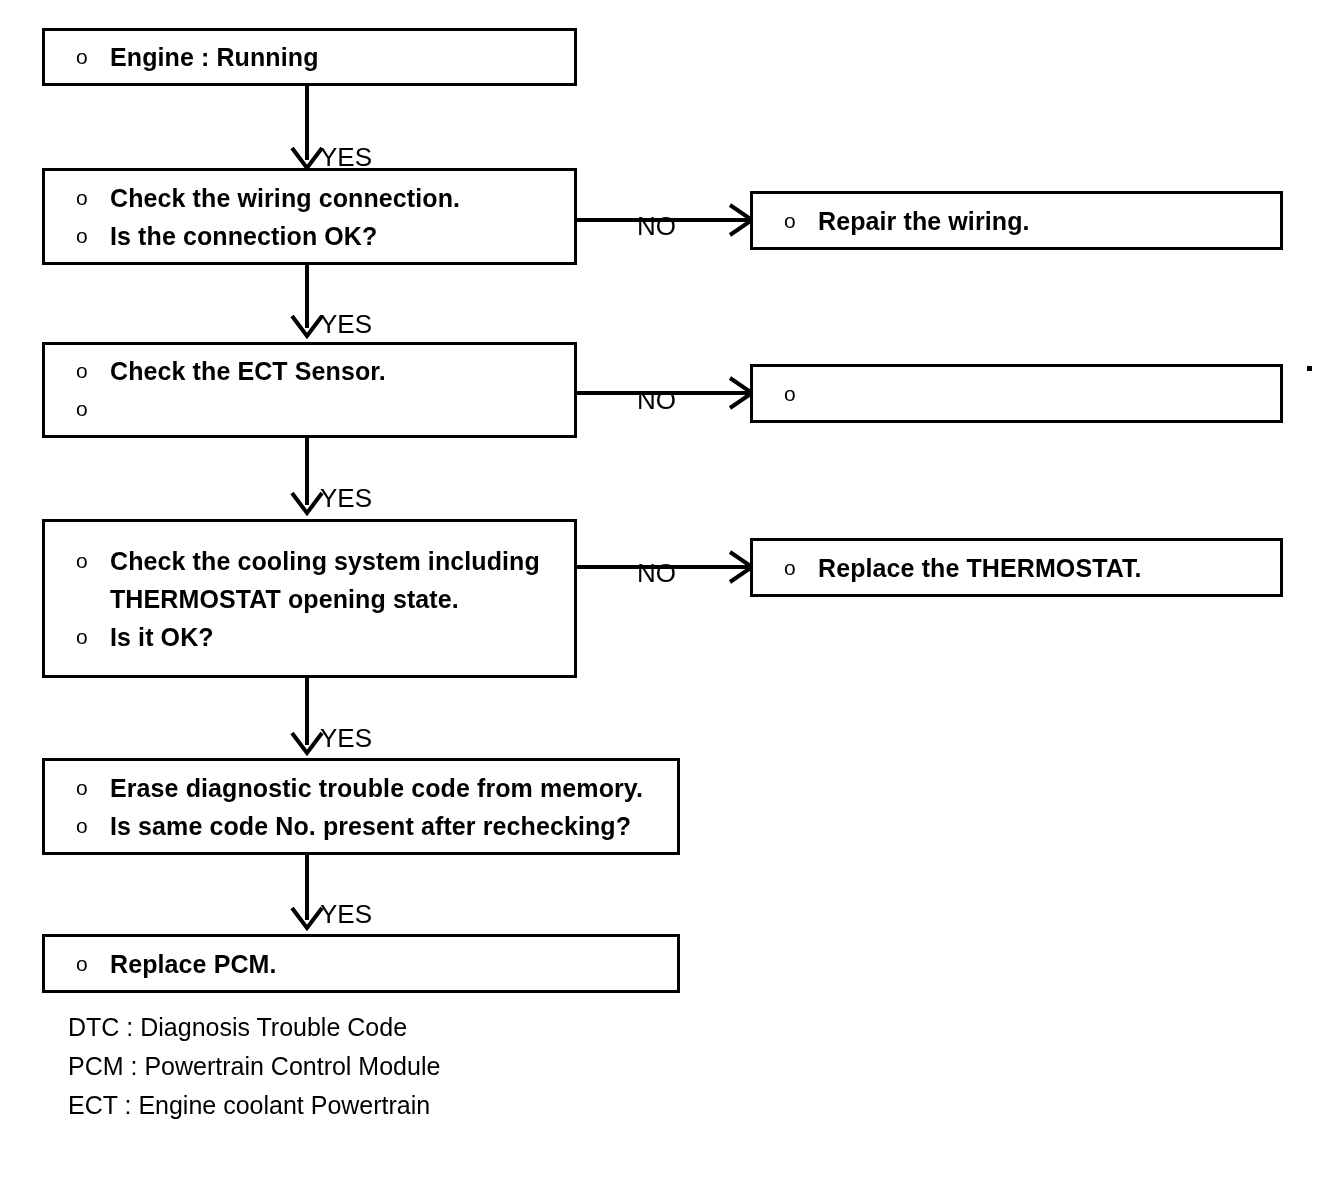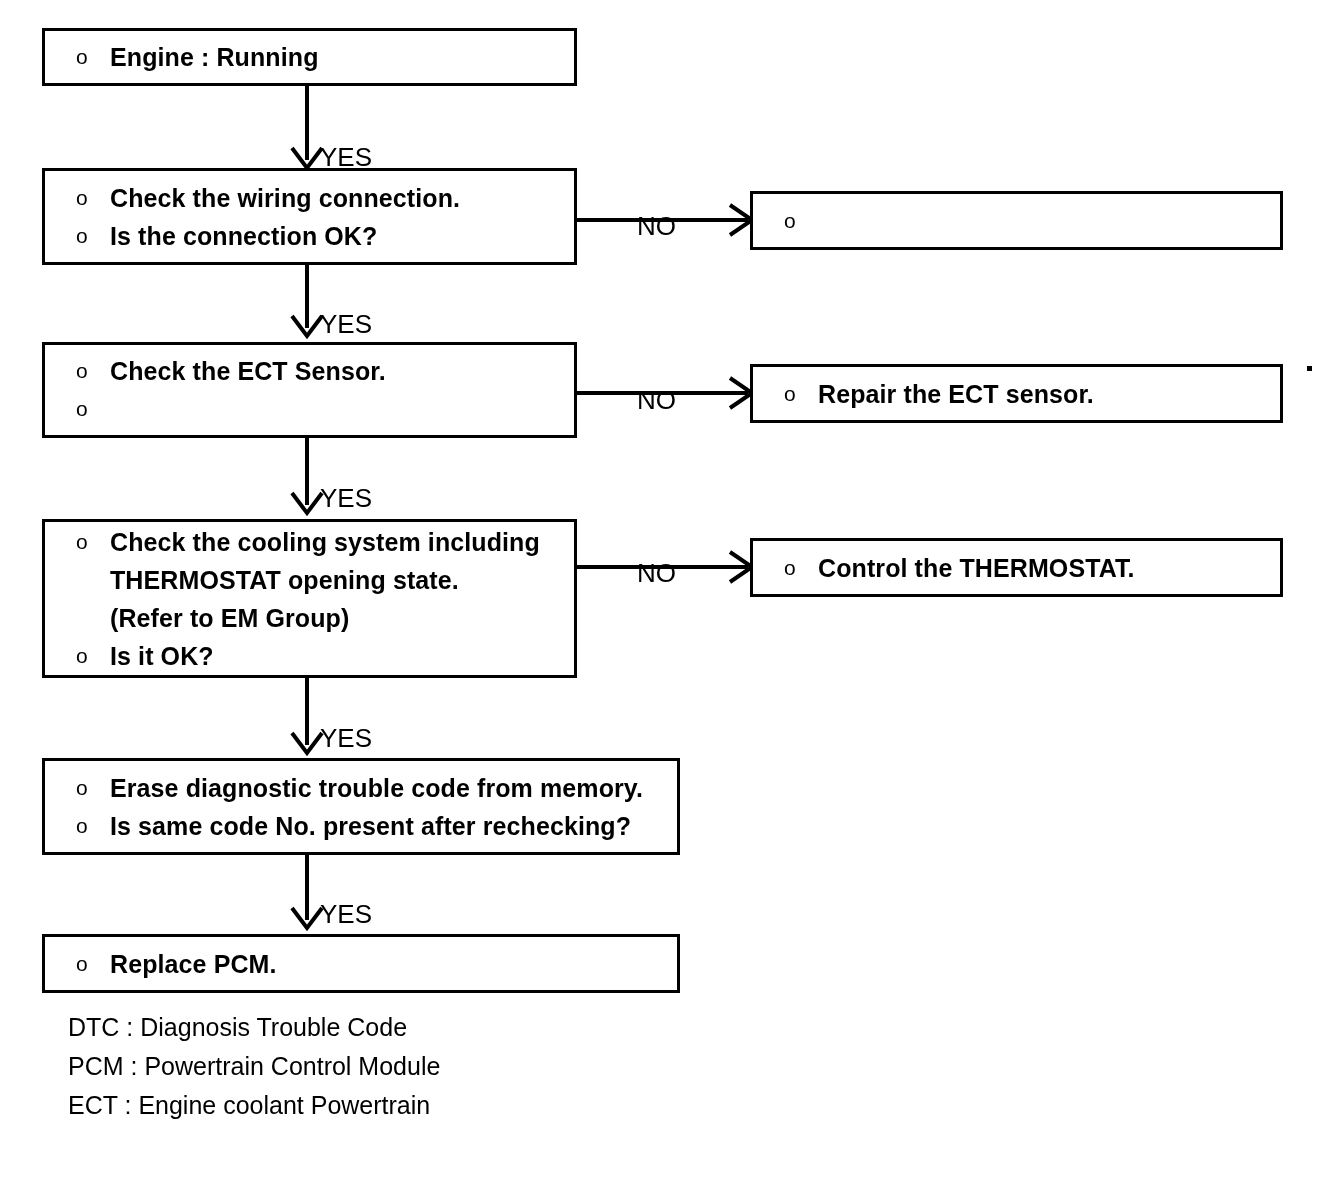--- a/index.html
+++ b/index.html
@@ -152,71 +152,67 @@
         <span class="bullet">o</span>
         <span class="ltext">Is the connection OK?</span>
       </div>
     </div>
   </div>
 
   <div class="node" style="left:750px; top:191px; width:533px; height:59px;">
     <div class="node-body">
       <div class="line">
         <span class="bullet">o</span>
+        <span class="ltext">Repair the wiring.</span>
       </div>
     </div>
   </div>
 
   <div class="node" style="left:42px; top:342px; width:535px; height:96px;">
     <div class="node-body">
       <div class="line">
         <span class="bullet">o</span>
         <span class="ltext">Check the ECT Sensor.</span>
       </div>
       <div class="line">
         <span class="bullet">o</span>
       </div>
     </div>
   </div>
 
   <div class="node" style="left:750px; top:364px; width:533px; height:59px;">
     <div class="node-body">
       <div class="line">
         <span class="bullet">o</span>
-        <span class="ltext">Repair the ECT sensor.</span>
       </div>
     </div>
   </div>
 
   <div class="node" style="left:42px; top:519px; width:535px; height:159px;">
     <div class="node-body">
       <div class="line">
         <span class="bullet">o</span>
         <span class="ltext">Check the cooling system including</span>
       </div>
       <div class="line">
         <span class="bullet blank">o</span>
         <span class="ltext">THERMOSTAT opening state.</span>
       </div>
       <div class="line">
-        <span class="bullet blank">o</span>
-        <span class="ltext">(Refer to EM Group)</span>
-      </div>
-      <div class="line">
         <span class="bullet">o</span>
         <span class="ltext">Is it OK?</span>
       </div>
     </div>
   </div>
 
   <div class="node" style="left:750px; top:538px; width:533px; height:59px;">
     <div class="node-body">
       <div class="line">
         <span class="bullet">o</span>
-        <span class="ltext">Control the THERMOSTAT.</span>
+        <span class="ltext">Replace the THERMOSTAT.</span>
       </div>
     </div>
   </div>
 
   <div class="node" style="left:42px; top:758px; width:638px; height:97px;">
     <div class="node-body">
       <div class="line">
         <span class="bullet">o</span>
         <span class="ltext">Erase diagnostic trouble code from memory.</span>
       </div>

